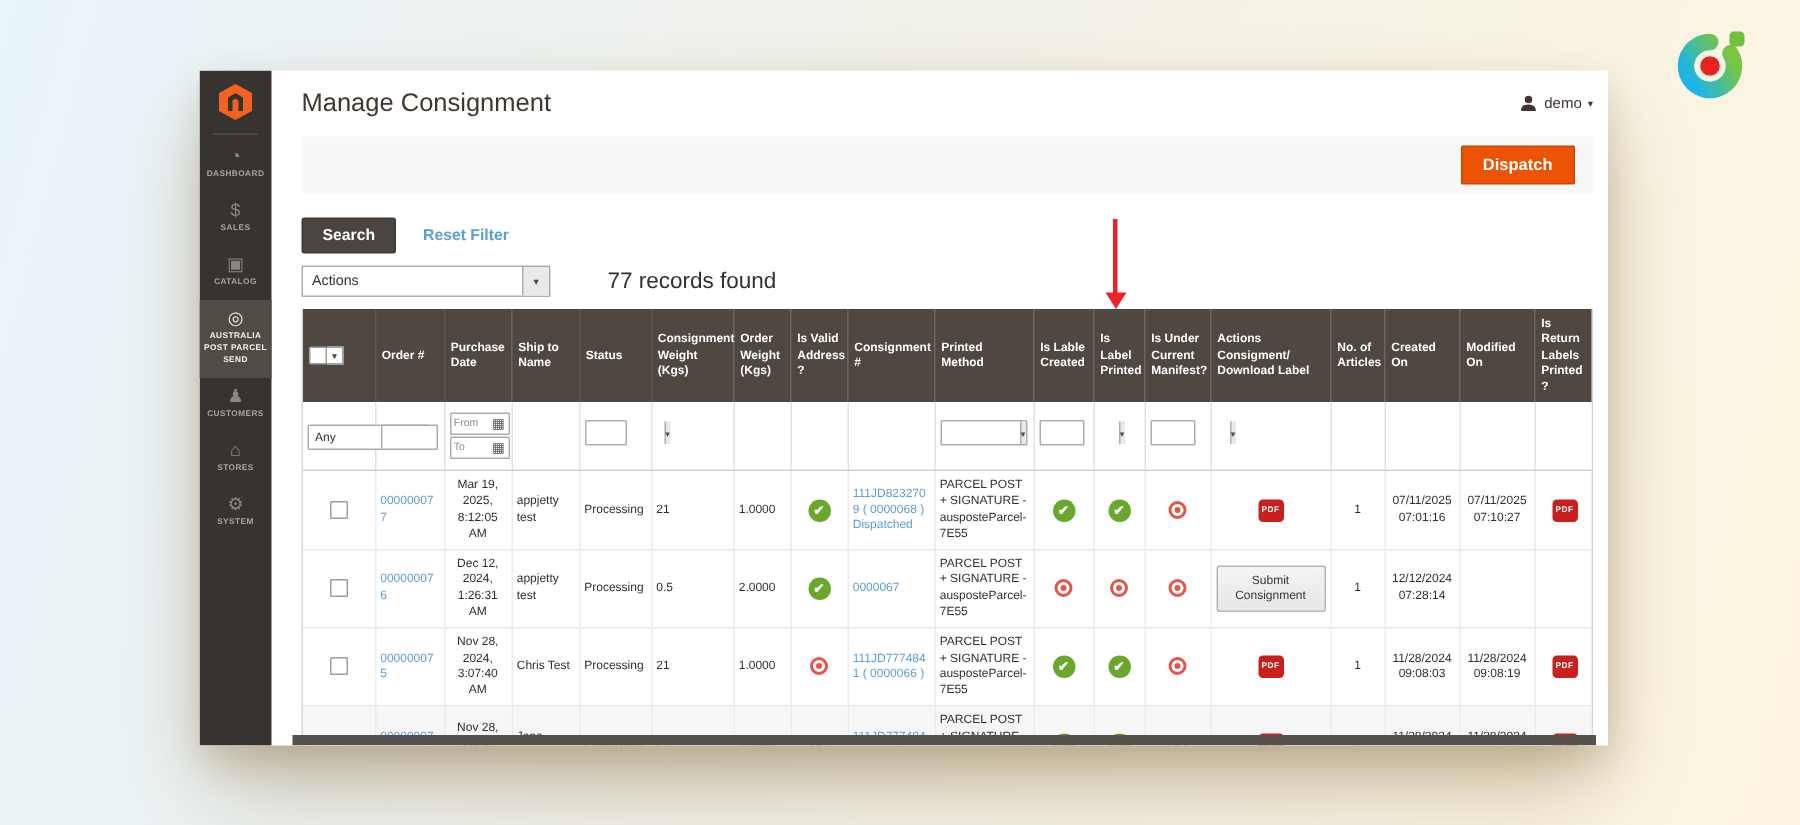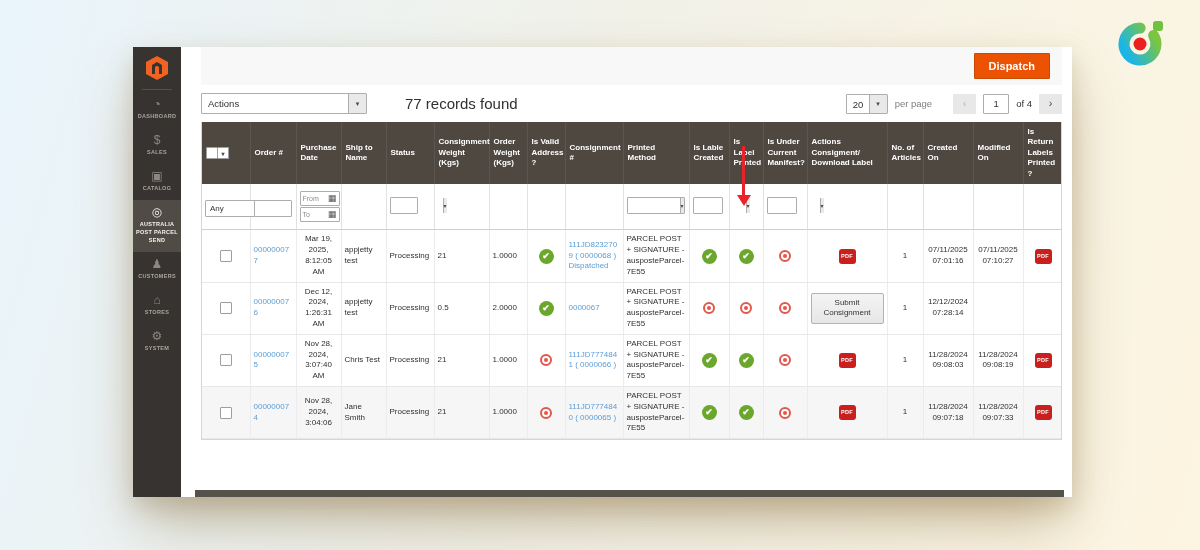--- a/index.html
+++ b/index.html
@@ -166,43 +166,47 @@
         </div>
         <div class="sitem">
           <span class="sicon">⚙</span>
           <span class="slabel">SYSTEM</span>
         </div>
       </nav>
     </aside>
 
     <main class="main">
 
+      <div class="titlebar">
+        <h1>Manage Consignment</h1>
+        <div class="user">
+          <svg width="12" height="12" viewBox="0 0 12 12">
+            <circle cx="6" cy="3.4" r="2.5" fill="#41362f"></circle>
+            <path d="M1 11 q0 -4.4 5 -4.4 q5 0 5 4.4 z" fill="#41362f"></path>
+          </svg>
+          <span class="uname">demo</span>
+          <span class="caret">▾</span>
+        </div>
+      </div>
 
       <div class="band">
         <button class="dispatch">Dispatch</button>
       </div>
 
+      <div class="searchrow">
+        <button class="searchbtn">Search</button>
+        <a class="reset">Reset Filter</a>
+      </div>
 
       <div class="actionsrow">
         <div class="select actions">
           <span class="val">Actions</span>
           <span class="arrowbox">▾</span>
         </div>
         <span class="records">77 records found</span>
-        <div class="pager">
-          <div class="select perpage">
-            <span class="val">20</span>
-            <span class="arrowbox">▾</span>
-          </div>
-          <span class="pplabel">per page</span>
-          <button class="pgbtn prev">‹</button>
-          <input class="pginput" value="1" style="">
-          <span class="pgof">of 4</span>
-          <button class="pgbtn next">›</button>
-        </div>
       </div>
 
       <div class="gridwrap">
         <table>
           <colgroup>
             <col style="width:48px">
               <col style="width:46px">
               <col style="width:45px">
               <col style="width:45px">
             <col style="width:48px">

